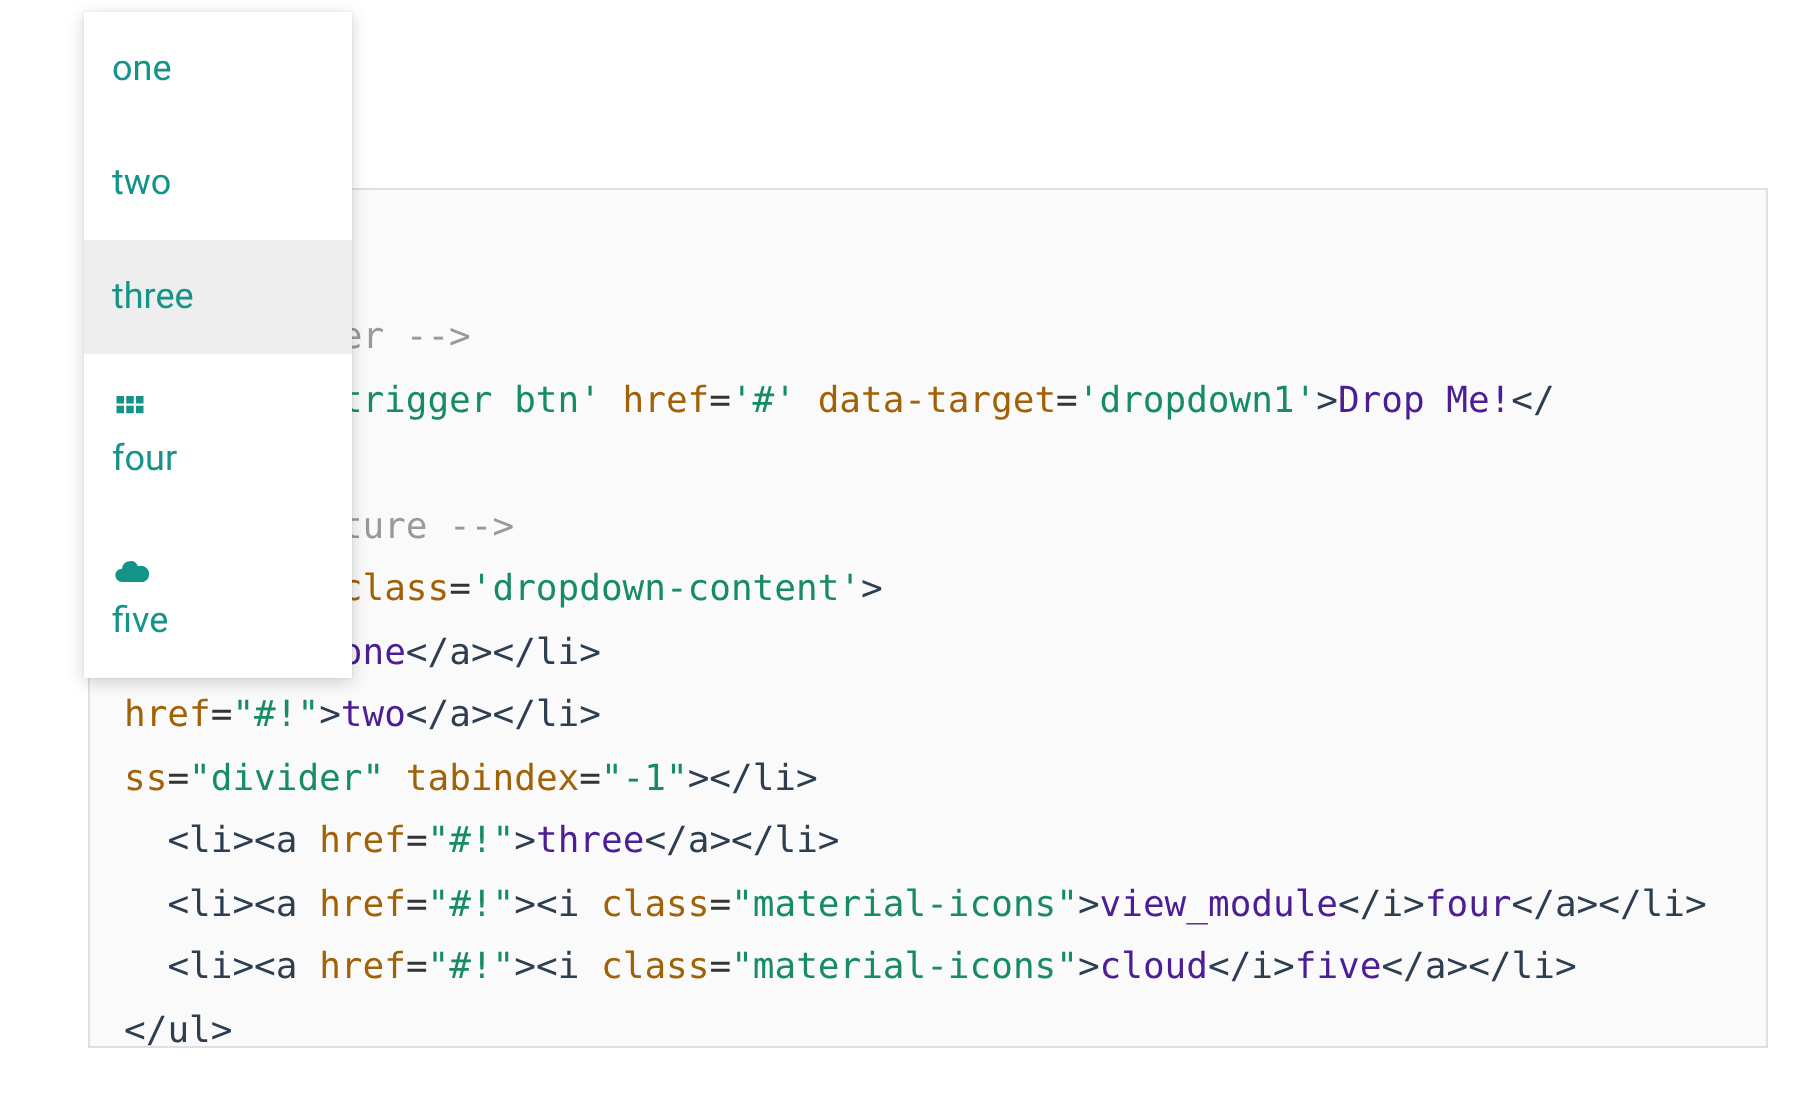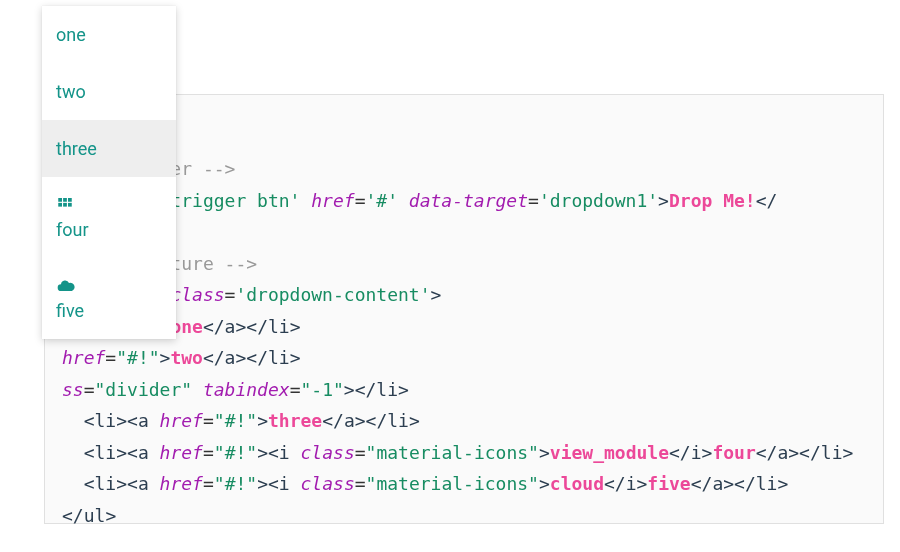--- a/index.html
+++ b/index.html
@@ -11,23 +11,23 @@
     background: #eee; border: 1px solid #c8c8c8; border-radius: 3px;
     padding: 3px 8px; font-size: 15px; color: #333;
   }
   .code {
     position: absolute; left: 62px; top: 153px;
     font-family: ui-monospace, SFMono-Regular, Menlo, Consolas, monospace;
     font-size: 18px; line-height: 1.75; white-space: pre; color: #333;
   }
   .cm { color: #999; }
   .pun, .tag, .tag-name, .brk, .tagdark { color: #2c3e50; }
-  .attr { color: #a21caf; font-style: italic; }
+  .attr { color: #a16207; }
   .str { color: #178c62; }
-  .txt { color: #ec4899; font-weight: bold; }
+  .txt { color: #4c1d95; }
 
   .dropdown {
     position: absolute; left: 42px; top: 6px; width: 134px;
     background: #fff; box-shadow: 0 2px 8px rgba(0,0,0,.18), 0 0 1px rgba(0,0,0,.1);
   }
   .dd-item {
     display: flex; flex-direction: column; justify-content: center;
     padding: 18px 14px 18px 14px; color: #149489; font-size: 18px;
     cursor: pointer;
   }

